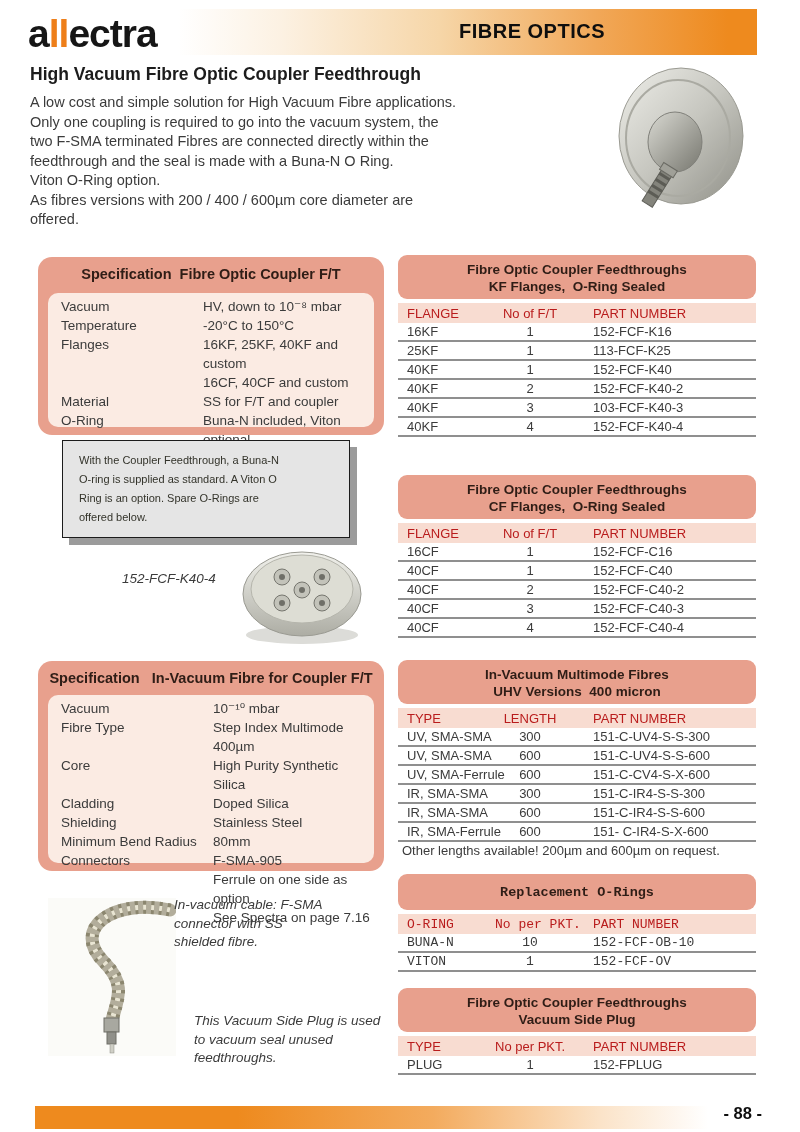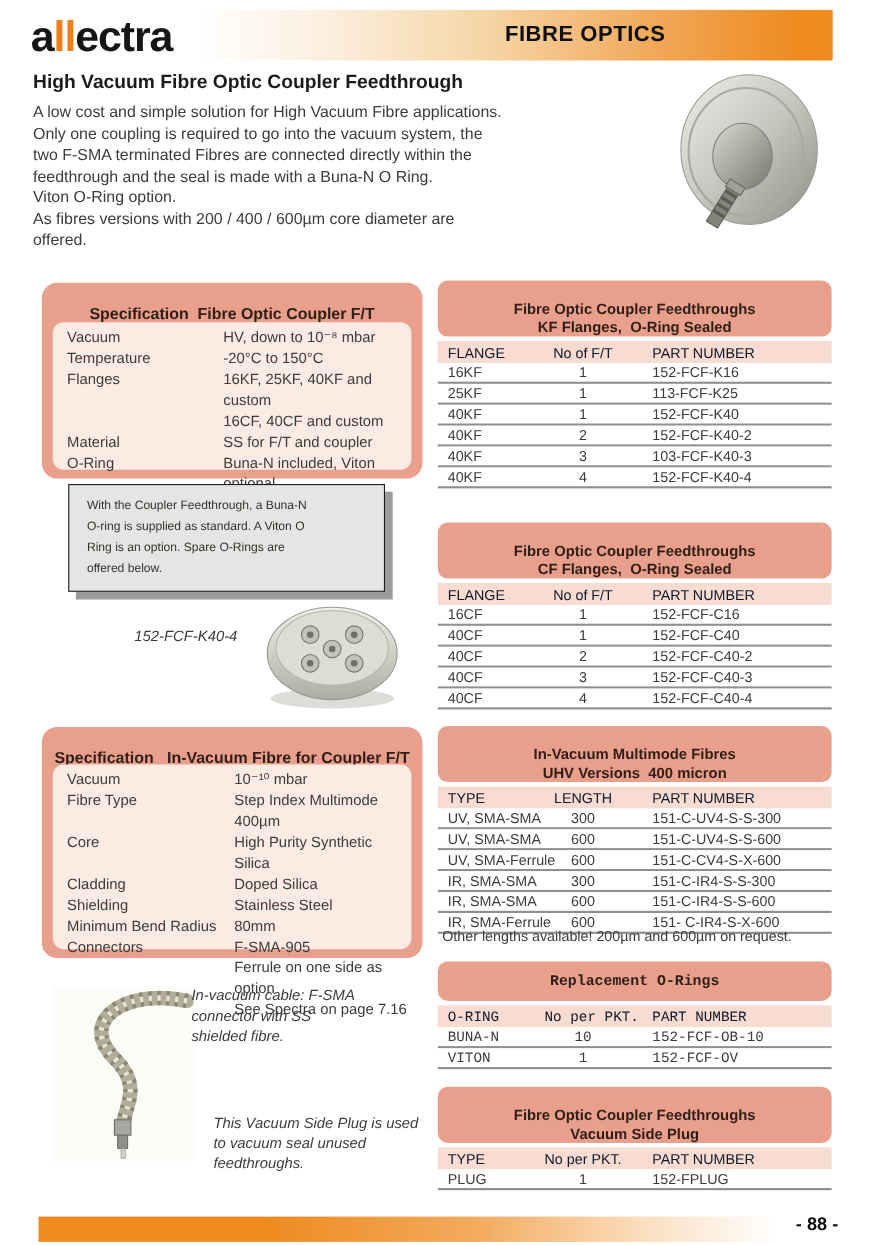--- a/index.html
+++ b/index.html
@@ -13,39 +13,39 @@
   .banner{position:absolute;left:178px;top:9px;width:579px;height:46px;
         background:linear-gradient(90deg,#ffffff 0%,#fcf1e2 18%,#f6d6a8 45%,#f1a859 72%,#ee8a1e 95%);}
   .banner-title{position:absolute;left:281px;top:11px;font-size:20px;font-weight:bold;color:#0e0e0e;letter-spacing:.5px;}
 
   .page-title{position:absolute;left:30px;top:64px;font-size:17.5px;font-weight:bold;color:#1c1c1c;}
   .intro{position:absolute;left:30px;top:93px;width:445px;font-size:14.5px;line-height:19.5px;
         white-space:pre-line;color:#3b3b3b;}
 
   
   .specbox{position:absolute;background:#E8A08D;border-radius:14px;}
-  .spec-title{text-align:center;font-size:14.5px;font-weight:bold;color:#2f1d16;padding-top:21px;white-space:pre-wrap;}
+  .spec-title{text-align:center;font-size:14.5px;font-weight:bold;color:#2f1d16;padding-top:9px;white-space:pre-wrap;}
   .spec-inner{position:absolute;left:10px;right:10px;background:#FBEBE3;border-radius:10px;padding:4px 0 0 13px;}
   .spec-inner .trow{display:flex;}
   .spec-inner .tcell{font-size:13.5px;line-height:19px;}
   .spec-inner .c0{flex-shrink:0;}
   .spec-inner .c1{white-space:pre-line;}
   .spec1-rows .c0{width:142px;}
   .spec2-rows .c0{width:152px;}
 
   
   .ptable{position:absolute;width:358px;}
-  .thead{background:#E8A08D;border-radius:9px;min-height:44px;text-align:center;padding-top:17px;box-sizing:border-box;}
+  .thead{background:#E8A08D;border-radius:9px;min-height:44px;text-align:center;padding-top:6px;box-sizing:border-box;}
   .thead-line{font-size:13.5px;font-weight:bold;line-height:17px;color:#2f1d16;white-space:pre-wrap;}
   .thead-one{display:flex;align-items:center;justify-content:center;min-height:36px;height:36px;padding-top:0;}
   .trow{display:flex;}
   .colhead{background:#F8DCD1;margin-top:4px;height:20px;align-items:center;}
   .ptable .tbody .trow{height:17px;border-bottom:2px solid #8f8f8f;background:#fff;align-items:center;}
   .ptable .tcell{font-size:13px;white-space:nowrap;color:#3b3b3b;}
-  .colhead .tcell{color:#0f172a;}
+  .colhead .tcell{color:#b91c1c;}
   .ptable .c0{width:88px;padding-left:9px;flex-shrink:0;}
   .ptable .c1{width:70px;text-align:center;flex-shrink:0;}
   .ptable .c2{padding-left:28px;}
   .footnote{position:absolute;left:402px;top:843px;font-size:13px;color:#3b3b3b;}
 
   
   .notebox{position:absolute;left:62px;top:440px;width:258px;background:#e5e5e5;border:1px solid #1c1c1c;
         box-shadow:7px 7px 0 #9b9b9b;padding:10px 12px 10px 16px;font-size:11px;line-height:19px;white-space:pre-line;color:#33332a;}
 
   .caption{position:absolute;font-style:italic;font-size:13.5px;line-height:18.5px;white-space:pre-line;color:#3b3b3b;}

